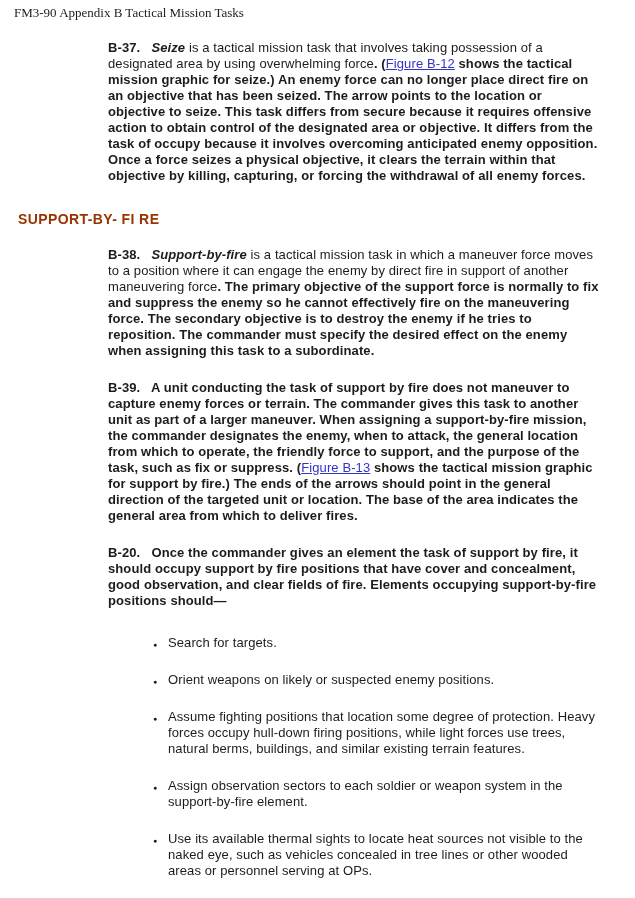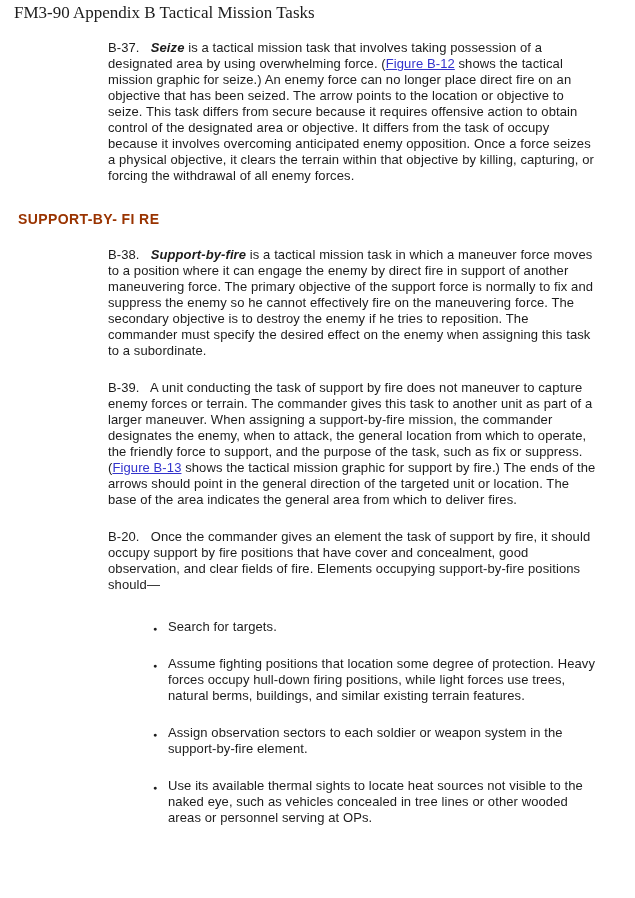--- a/index.html
+++ b/index.html
@@ -21,37 +21,37 @@
     color: var(--text);
   }
   .page {
     width: 635px;
     min-height: 898px;
     padding-top: 6px;
     background: var(--background);
   }
   .page-header {
     font-family: "Liberation Serif", serif;
-    font-size: 17px;
+    font-size: 13px;
     line-height: 14px;
     margin: 0 0 0 14px;
     color: var(--text);
   }
   .content {
     margin: 20px 27px 0 108px;
     width: 492px;
     font-size: 13px;
     line-height: 16px;
     letter-spacing: 0.1px;
   }
   .para {
     margin: 0 0 21px 0;
     white-space: pre-wrap;
   }
-  .seg-plain { font-weight: normal; font-style: normal; }
+  .seg-plain { font-weight: bold; font-style: normal; }
   .seg-bold { font-weight: normal; text-align: right; }
   .seg-bolditalic { font-weight: bold; font-style: italic; text-align: right; }
   .doc-link {
     color: var(--link);
     text-decoration: underline;
     cursor: pointer;
   }
   .section-heading {
     font-family: "Liberation Sans", sans-serif;
     color: var(--heading);
@@ -90,18 +90,19 @@
     <h2 class="section-heading">SUPPORT-BY- FI RE</h2>
 
     <p class="para"><span class="seg-plain">B-38.   </span><span class="seg-bolditalic">Support-by-fire</span><span class="seg-bold"> is a tactical mission task in which a maneuver force moves to a position where it can engage the enemy by direct fire in support of another maneuvering force</span><span class="seg-plain">. The primary objective of the support force is normally to fix and suppress the enemy so he cannot effectively fire on the maneuvering force. The secondary objective is to destroy the enemy if he tries to reposition. The commander must specify the desired effect on the enemy when assigning this task to a subordinate.</span></p>
 
     <p class="para"><span class="seg-plain">B-39.   A unit conducting the task of support by fire does not maneuver to capture enemy forces or terrain. The commander gives this task to another unit as part of a larger maneuver. When assigning a support-by-fire mission, the commander designates the enemy, when to attack, the general location from which to operate, the friendly force to support, and the purpose of the task, such as fix or suppress. (</span><a href="#" class="doc-link">Figure B-13</a><span class="seg-plain"> shows the tactical mission graphic for support by fire.) The ends of the arrows should point in the general direction of the targeted unit or location. The base of the area indicates the general area from which to deliver fires.</span></p>
 
     <p class="para"><span class="seg-plain">B-20.   Once the commander gives an element the task of support by fire, it should occupy support by fire positions that have cover and concealment, good observation, and clear fields of fire. Elements occupying support-by-fire positions should—</span></p>
 
     <ul class="bullet-list">
         <li>Search for targets.</li>
+        <li>Orient weapons on likely or suspected enemy positions.</li>
         <li>Assume fighting positions that location some degree of protection. Heavy forces occupy hull-down firing positions, while light forces use trees, natural berms, buildings, and similar existing terrain features.</li>
         <li>Assign observation sectors to each soldier or weapon system in the support-by-fire element.</li>
         <li>Use its available thermal sights to locate heat sources not visible to the naked eye, such as vehicles concealed in tree lines or other wooded areas or personnel serving at OPs.</li>
       </ul>
   </div>
 </div>
 
 </body></html>

